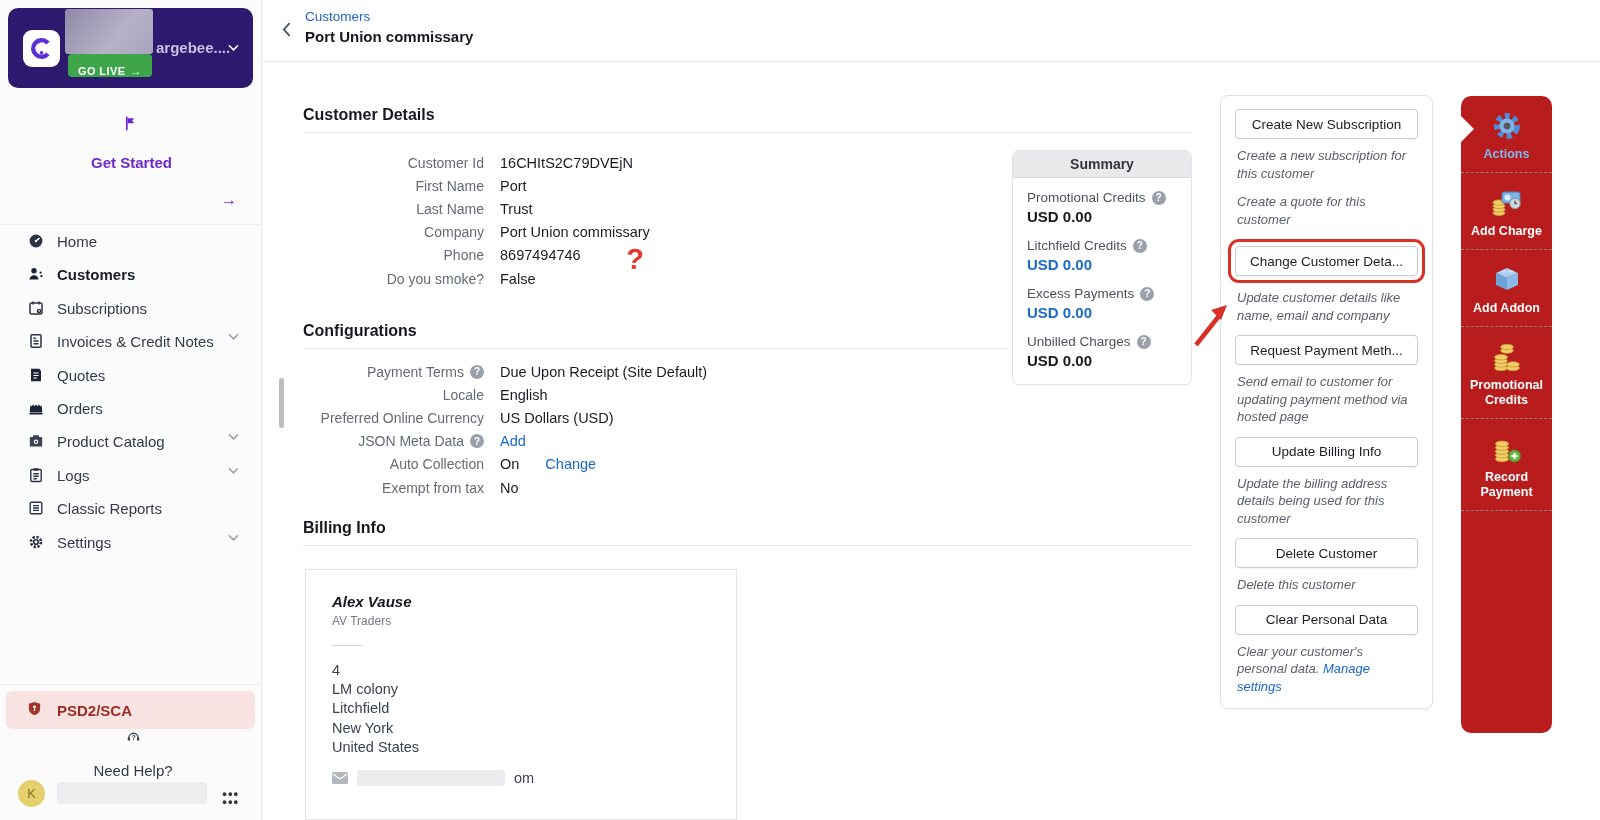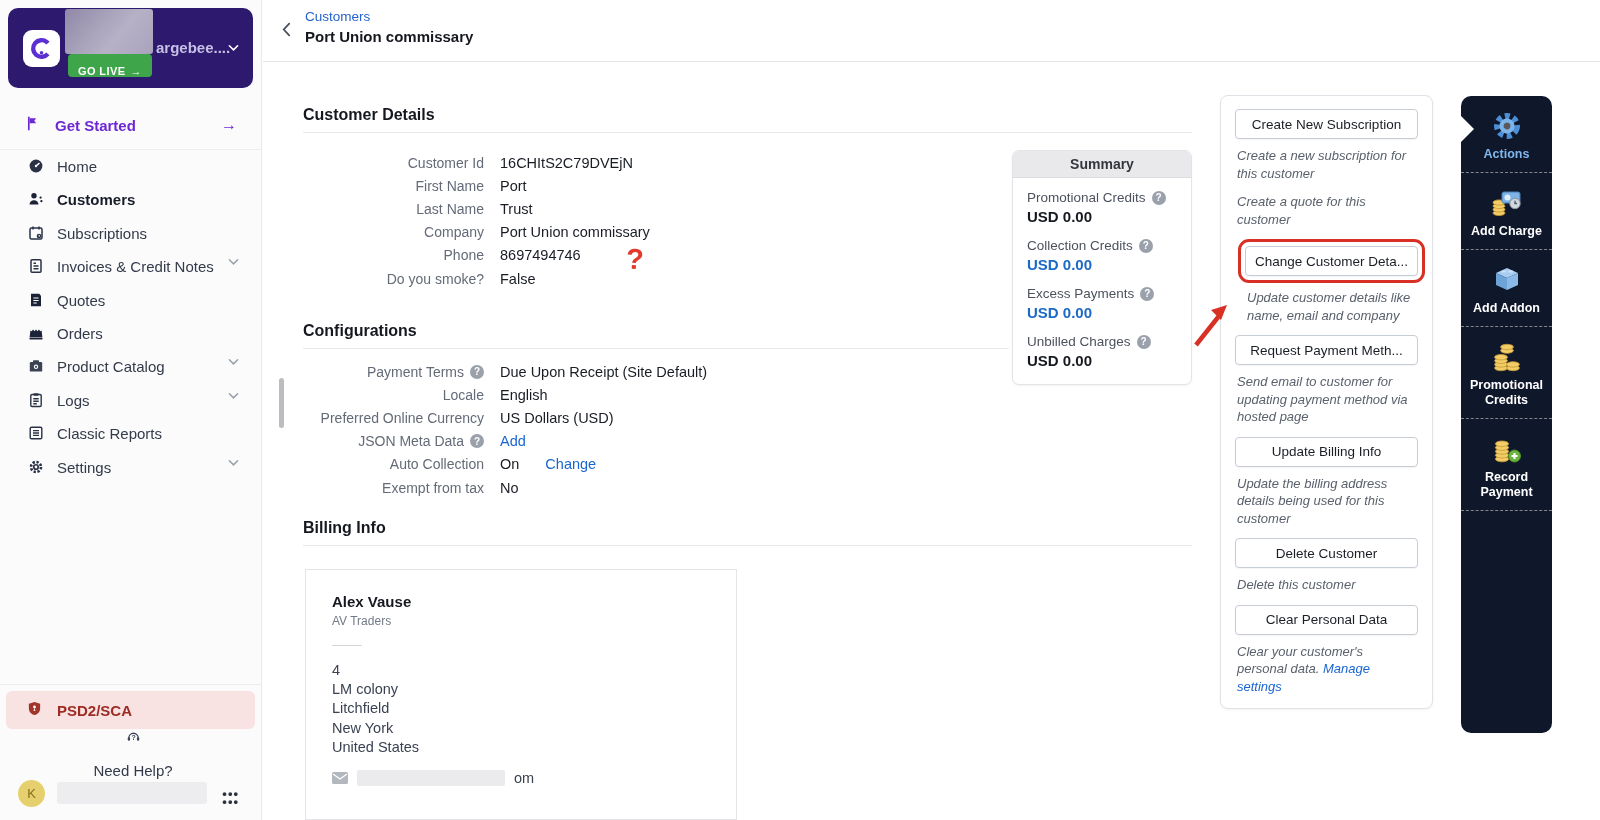--- a/index.html
+++ b/index.html
@@ -16,22 +16,22 @@
                background:#fff; border-radius:9px; display:flex; align-items:center; justify-content:center; }
   .brand-blur { position:absolute; left:57px; top:1px; width:88px; height:45px; border-radius:3px;
                 background:linear-gradient(130deg,#8f89a8,#b7b1c6 60%,#a9a2bd); }
   .brand-text { position:absolute; left:148px; top:31px; color:#c6bfe6; font-size:15px; font-weight:bold; }
   .brand-caret { position:absolute; right:14px; top:36px; color:#fff; display:flex; }
   .golive { position:absolute; left:60px; top:46px; height:23px; background:#3fa54b; border:none;
             border-radius:4px; color:#fff; font-weight:bold; font-size:11px; letter-spacing:.4px;
             display:flex; align-items:flex-end; gap:5px; padding:0 10px; font-family:inherit; cursor:pointer; }
   .arrow-east::after { content:"\2192"; }
   .nav { position:absolute; top:110px; left:0; right:0; }
-  .nav-get-started { display:flex; align-items:center; gap:14px; padding:6px 24px 6px 26px;
-                     color:#6d28d2; font-weight:bold; font-size:15px; cursor:pointer; }
+  .nav-get-started { display:flex; align-items:center; gap:20px; padding:6px 24px 6px 26px;
+                     color:#6d28d2; font-weight:bold; font-size:15px; cursor:pointer;flex-direction:column; }
   .gs-arrow { margin-left:auto; font-size:16px; color:#6d28d2; }
   .nav-divider { height:1px; background:#ececef; margin:9px 0 8px; }
   .nav-item { display:flex; align-items:flex-start; gap:13px; height:33.4px; padding:0 22px 0 27px;
               font-size:15px; color:#333a49; cursor:pointer; }
   .nav-item .icn { width:17px; display:flex; justify-content:center; }
   .nav-item.active .lbl { font-weight:bold; color:#171c28; }
   .nav-chevron { margin-left:auto; color:#9aa1ab; display:flex; }
   .side-footer { position:absolute; left:0; right:0; bottom:0; border-top:1px solid #ececef;
                  background:#fbfbfc; padding-bottom:5px; }
   .psd2 { margin:6px 6px 0; background:#f9e2e2; height:38px; border-radius:6px;
@@ -87,46 +87,46 @@
   .crow { display:flex; height:23.2px; align-items:center; font-size:14.5px; }
   .clabel { width:197px; display:flex; justify-content:flex-end; align-items:center; gap:6px;
             padding-right:16px; color:#646b77; font-size:14px; }
   .cvalue { color:#191d24; }
   .clink { color:#1a66d0; cursor:pointer; }
   .cvalue + .clink { margin-left:26px; }
 
   #h-billing { left:303px; top:519px; } #rule-billing { top:545px; width:889px; }
   .billing-card { position:absolute; left:305px; top:569px; width:432px; height:251px;
                   border:1px solid #e5e5e8; background:#fff; padding:23px 26px; }
-  .bname { font-weight:bold; font-size:15px; color:#15181f; }
+  .bname { font-weight:bold; font-size:15px; color:#15181f;font-style:italic; }
   .bcompany { color:#737a86; font-size:12px; margin-top:4px; }
   .mini-rule { width:30px; height:1px; background:#d7d7db; margin:17px 0 15px; }
   .bline { font-size:14.5px; color:#3a4150; line-height:19.2px; }
   .bemail { display:flex; align-items:center; gap:9px; margin-top:13px; }
   .email-blur { width:148px; height:16px; background:#ebebee; border-radius:2px; }
   .email-suffix { font-size:14.5px; color:#3a4150; }
 
   
   .actions-panel { position:absolute; left:1220px; top:95px; width:213px; background:#fff;
                    border:1px solid #dfe3e8; border-radius:8px; padding:13px 14px 2px;
                    box-shadow:0 1px 3px rgba(0,0,0,.05); }
   .action-btn { display:block; width:100%; height:30px; background:#fff; border:1px solid #c6ccd4;
                 border-radius:4px; font-size:13.5px; color:#1a1e25; font-family:inherit;
                 box-shadow:0 1px 1px rgba(0,0,0,.04); cursor:pointer; white-space:nowrap;
                 overflow:hidden; text-overflow:ellipsis; }
-  .action-item.highlight { padding-top:7px;margin-left:10px; }
+  .action-item.highlight { padding-top:7px; }
   .action-item.highlight .action-btn { outline:3px solid #d93025; outline-offset:4px; }
   .action-item.highlight .action-desc { margin-top:13px; }
   .action-desc { font-style:italic; font-size:13px; color:#5a616c; line-height:17.5px; margin:8px 2px 11px; }
   .desc-link { color:#1a66d0; cursor:pointer; }
   .red-arrow { position:absolute; left:1191px; top:297px; pointer-events:none; }
 
   
   .rail { position:absolute; left:1461px; top:96px; width:91px; height:637px;
-          background:#0f172a; border-radius:10px; }
+          background:#b91c1c; border-radius:10px; }
   .rail-notch { position:absolute; left:0; top:20px; width:0; height:0;
                 border-left:13px solid #fff; border-top:13px solid transparent;
                 border-bottom:13px solid transparent; }
   .rail-item { display:flex; flex-direction:column; align-items:center; padding:13px 3px 10px;
                border-bottom:1px dashed #85858a; cursor:pointer; }
   .rail-label { margin-top:4px; font-size:12.5px; font-weight:bold; color:#fff; text-align:center;
                 line-height:15px; }
   .rail-item.active .rail-label { color:#7fb7ee; }
 </style>
 </head>
@@ -385,21 +385,21 @@
       <div class="sum-item">
         <div class="sum-label">
           <span>Promotional Credits</span>
           <span class="help-dot"></span>
         </div>
         <div class="sum-value">USD 0.00</div>
       </div>
 
       <div class="sum-item">
         <div class="sum-label">
-          <span>Collection Credits</span>
+          <span>Litchfield Credits</span>
           <span class="help-dot"></span>
         </div>
         <div class="sum-value blue">USD 0.00</div>
       </div>
 
       <div class="sum-item">
         <div class="sum-label">
           <span>Excess Payments</span>
           <span class="help-dot"></span>
         </div>

